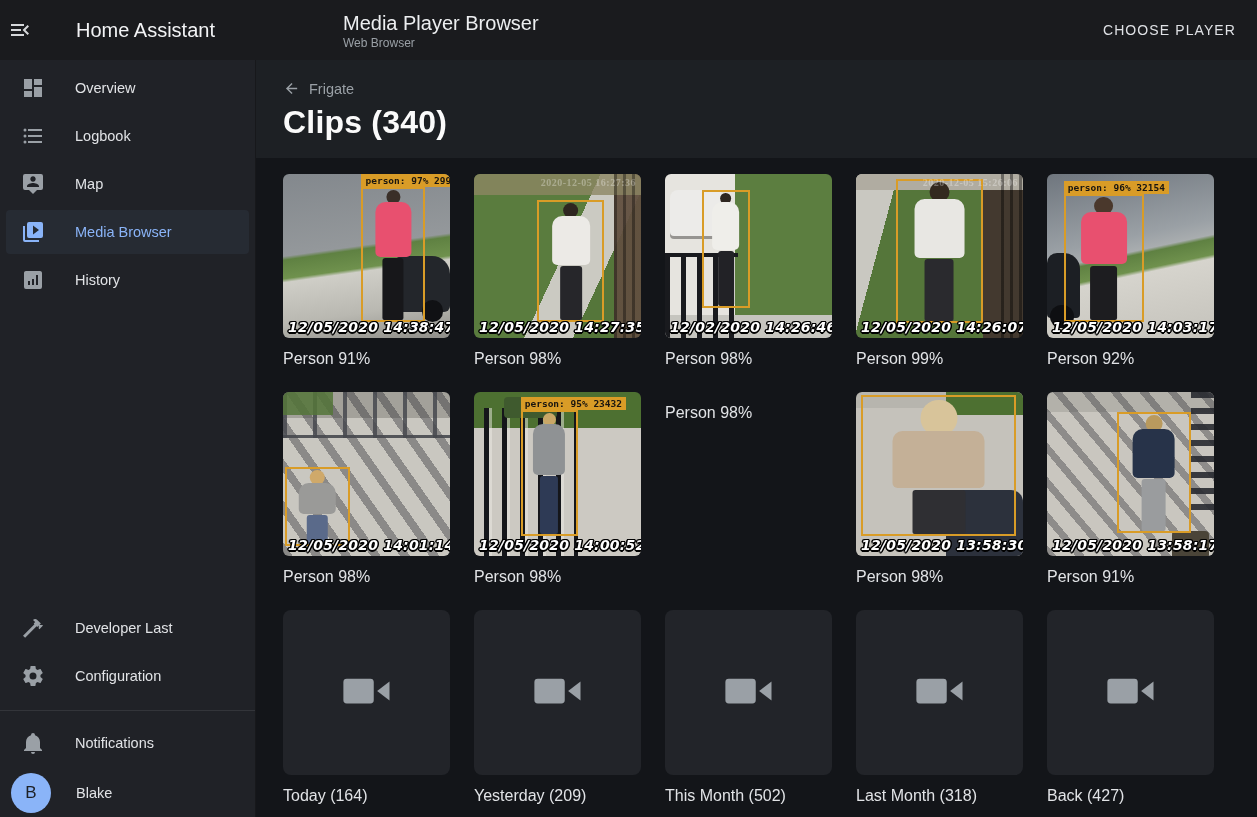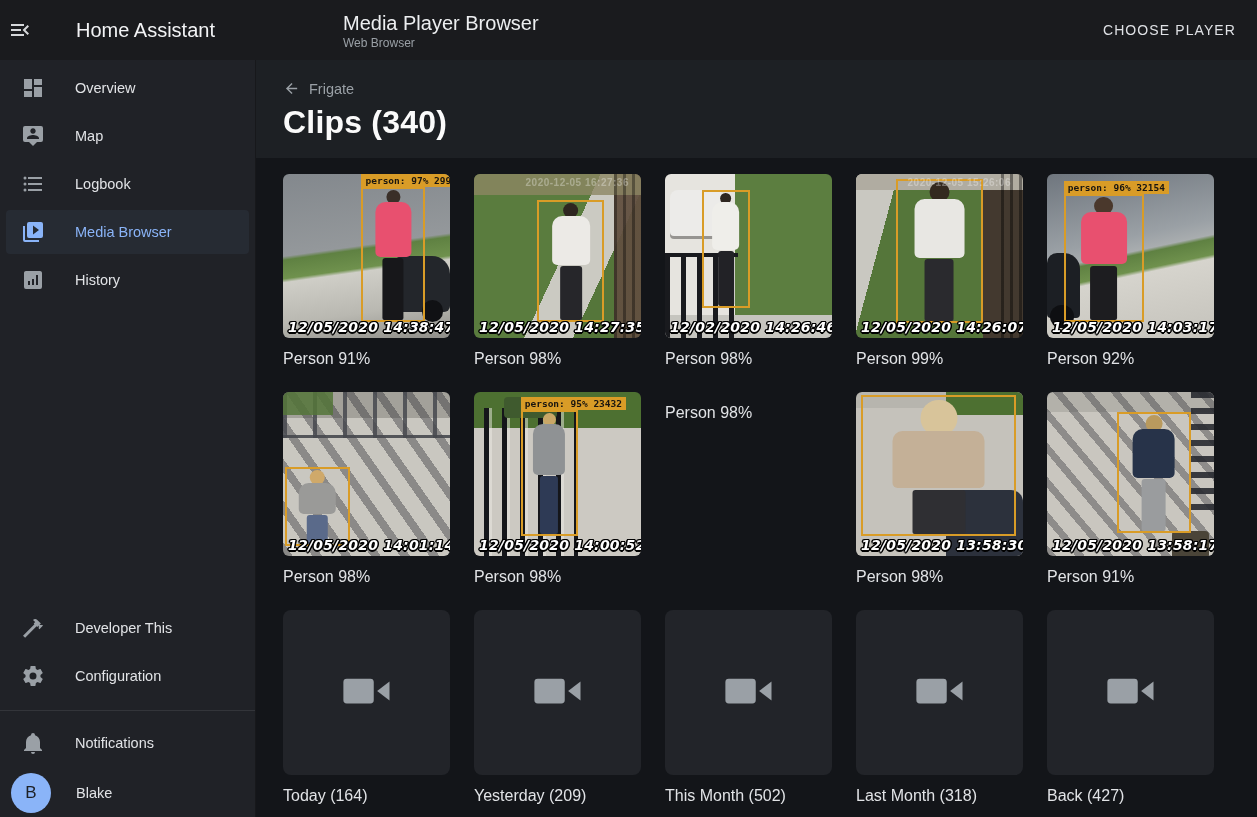--- a/index.html
+++ b/index.html
@@ -47,21 +47,21 @@
   .grid { display:grid; grid-template-columns:repeat(5,167px); column-gap:24px; row-gap:24px; padding:16px 0 0 27px; }
   .tile { width:167px; cursor:pointer; }
   .thumb { position:relative; width:167px; height:164px; border-radius:6px; overflow:hidden; background:#222429; }
   .tile-label { margin-top:12px; font-size:16px; color:#e1e3e6; white-space:nowrap; }
 
   
   .bbox { position:absolute; border:2px solid #d99c27; }
   .chip { position:absolute; transform:translateY(-100%); background:#d99c27; color:#181510; font-family:"DejaVu Sans Mono", monospace; font-weight:700; font-size:9.5px; line-height:13px; padding:0 4px; white-space:nowrap; }
   .ts { position:absolute; left:5px; bottom:3px; font-family:"DejaVu Sans", sans-serif; font-weight:800; font-style:italic; font-size:14px; letter-spacing:0.2px; color:#fff; white-space:nowrap;
         text-shadow:-1.5px 0 0 #000, 1.5px 0 0 #000, 0 -1.5px 0 #000, 0 1.5px 0 #000, -1px -1px 0 #000, 1px 1px 0 #000, -1px 1px 0 #000, 1px -1px 0 #000; }
-  .osd { position:absolute; top:3px; right:12px; font-family:Liberation Sans, sans-serif; font-weight:700; font-size:10px; color:rgba(255,255,255,0.32); letter-spacing:0.5px; }
+  .osd { position:absolute; top:3px; right:5px; font-family:Liberation Serif, serif; font-weight:700; font-size:10px; color:rgba(255,255,255,0.32); letter-spacing:0.5px; }
   .person { position:absolute; left:50%; top:0; transform:translateX(-50%); width:76%; height:100%; display:flex; flex-direction:column; align-items:center; }
   .p-head { width:32%; height:0; padding-bottom:32%; border-radius:50%; margin-top:2%; }
   .p-top { width:80%; flex:0 0 42%; margin-top:-5%; border-radius:10px 10px 5px 5px; }
   .p-legs { width:46%; flex:1; margin-top:2%; border-radius:3px 3px 2px 2px; }
   .prop1,.prop2 { position:absolute; }
 
   
   .sc-street1 { background:linear-gradient(172deg,#83888d 0%,#94989b 44%,#5f8142 46%,#6f914d 56%,#cfcec7 58%,#b9b8b1 80%,#8e8d88 100%); }
   .sc-street1 .prop1 { right:0; bottom:16%; width:36%; height:34%; background:#23262b; border-radius:14px 18px 6px 6px; }
   .sc-street1 .prop2 { right:4%; bottom:10%; width:13%; height:13%; background:#101114; border-radius:50%; }
@@ -131,50 +131,50 @@
     <div class="sidebar">
       <div>
           <div class="nav-item">
             <span class="icn"><svg viewBox="0 0 24 24" width="24" height="24">
                 <path fill="currentColor" d="M13,3V9H21V3M13,21H21V11H13M3,21H11V15H3M3,13H11V3H3Z"></path>
               </svg></span>
             <span class="lbl">Overview</span>
           </div>
           <div class="nav-item">
             <span class="icn"><svg viewBox="0 0 24 24" width="24" height="24">
+                <path fill="currentColor" d="M7,5H21V7H7V5M7,13V11H21V13H7M4,4.5A1.5,1.5 0 0,1 5.5,6A1.5,1.5 0 0,1 4,7.5A1.5,1.5 0 0,1 2.5,6A1.5,1.5 0 0,1 4,4.5M4,10.5A1.5,1.5 0 0,1 5.5,12A1.5,1.5 0 0,1 4,13.5A1.5,1.5 0 0,1 2.5,12A1.5,1.5 0 0,1 4,10.5M7,19V17H21V19H7M4,16.5A1.5,1.5 0 0,1 5.5,18A1.5,1.5 0 0,1 4,19.5A1.5,1.5 0 0,1 2.5,18A1.5,1.5 0 0,1 4,16.5Z"></path>
+              </svg></span>
+            <span class="lbl">Logbook</span>
+          </div>
+          <div class="nav-item">
+            <span class="icn"><svg viewBox="0 0 24 24" width="24" height="24">
                 <path fill="currentColor" d="M20,2H4A2,2 0 0,0 2,4V16A2,2 0 0,0 4,18H8L12,22L16,18H20A2,2 0 0,0 22,16V4A2,2 0 0,0 20,2M12,4.3C13.5,4.3 14.7,5.5 14.7,7C14.7,8.5 13.5,9.7 12,9.7C10.5,9.7 9.3,8.5 9.3,7C9.3,5.5 10.5,4.3 12,4.3M18,15H6V14.1C6,12.1 10,11 12,11C14,11 18,12.1 18,14.1V15Z"></path>
               </svg></span>
             <span class="lbl">Map</span>
-          </div>
-          <div class="nav-item">
-            <span class="icn"><svg viewBox="0 0 24 24" width="24" height="24">
-                <path fill="currentColor" d="M7,5H21V7H7V5M7,13V11H21V13H7M4,4.5A1.5,1.5 0 0,1 5.5,6A1.5,1.5 0 0,1 4,7.5A1.5,1.5 0 0,1 2.5,6A1.5,1.5 0 0,1 4,4.5M4,10.5A1.5,1.5 0 0,1 5.5,12A1.5,1.5 0 0,1 4,13.5A1.5,1.5 0 0,1 2.5,12A1.5,1.5 0 0,1 4,10.5M7,19V17H21V19H7M4,16.5A1.5,1.5 0 0,1 5.5,18A1.5,1.5 0 0,1 4,19.5A1.5,1.5 0 0,1 2.5,18A1.5,1.5 0 0,1 4,16.5Z"></path>
-              </svg></span>
-            <span class="lbl">Logbook</span>
           </div>
           <div class="nav-item active">
             <span class="icn"><svg viewBox="0 0 24 24" width="24" height="24">
                 <path fill="currentColor" d="M4,6H2V20A2,2 0 0,0 4,22H18V20H4V6M20,2H8A2,2 0 0,0 6,4V16A2,2 0 0,0 8,18H20A2,2 0 0,0 22,16V4A2,2 0 0,0 20,2M12,14.5V5.5L18,10L12,14.5Z"></path>
               </svg></span>
             <span class="lbl">Media Browser</span>
           </div>
           <div class="nav-item">
             <span class="icn"><svg viewBox="0 0 24 24" width="24" height="24">
                 <path fill="currentColor" d="M17,17H15V7H17M13,17H11V11H13M9,17H7V13H9M19,3H5C3.89,3 3,3.9 3,5V19A2,2 0 0,0 5,21H19A2,2 0 0,0 21,19V5C21,3.89 20.1,3 19,3Z"></path>
               </svg></span>
             <span class="lbl">History</span>
           </div>
         </div>
       <div class="spacer"></div>
       <div>
           <div class="nav-item">
             <span class="icn"><svg viewBox="0 0 24 24" width="24" height="24">
                 <path fill="currentColor" d="M2,19.63L13.43,8.2L12.72,7.5L14.14,6.07L12,3.89C13.2,2.7 15.09,2.7 16.27,3.89L19.87,7.5L18.45,8.91H21.29L22,9.62L18.45,13.21L17.74,12.5V9.62L16.27,11.04L15.56,10.33L4.13,21.76L2,19.63Z"></path>
               </svg></span>
-            <span class="lbl">Developer This</span>
+            <span class="lbl">Developer Last</span>
           </div>
           <div class="nav-item">
             <span class="icn"><svg viewBox="0 0 24 24" width="24" height="24">
                 <path fill="currentColor" d="M12,15.5A3.5,3.5 0 0,1 8.5,12A3.5,3.5 0 0,1 12,8.5A3.5,3.5 0 0,1 15.5,12A3.5,3.5 0 0,1 12,15.5M19.43,12.97C19.47,12.65 19.5,12.33 19.5,12C19.5,11.67 19.47,11.34 19.43,11L21.54,9.37C21.73,9.22 21.78,8.95 21.66,8.73L19.66,5.27C19.54,5.05 19.27,4.96 19.05,5.05L16.56,6.05C16.04,5.66 15.5,5.32 14.87,5.07L14.5,2.42C14.46,2.18 14.25,2 14,2H10C9.75,2 9.54,2.18 9.5,2.42L9.13,5.07C8.5,5.32 7.96,5.66 7.44,6.05L4.95,5.05C4.73,4.96 4.46,5.05 4.34,5.27L2.34,8.73C2.21,8.95 2.27,9.22 2.46,9.37L4.57,11C4.53,11.34 4.5,11.67 4.5,12C4.5,12.33 4.53,12.65 4.57,12.97L2.46,14.63C2.27,14.78 2.21,15.05 2.34,15.27L4.34,18.73C4.46,18.95 4.73,19.03 4.95,18.95L7.44,17.94C7.96,18.34 8.5,18.68 9.13,18.93L9.5,21.58C9.54,21.82 9.75,22 10,22H14C14.25,22 14.46,21.82 14.5,21.58L14.87,18.93C15.5,18.67 16.04,18.34 16.56,17.94L19.05,18.95C19.27,19.03 19.54,18.95 19.66,18.73L21.66,15.27C21.78,15.05 21.73,14.78 21.54,14.63L19.43,12.97Z"></path>
               </svg></span>
             <span class="lbl">Configuration</span>
           </div>
         </div>
       <div class="side-divider"></div>
       <div class="nav-item" style="padding-left:15px;">

